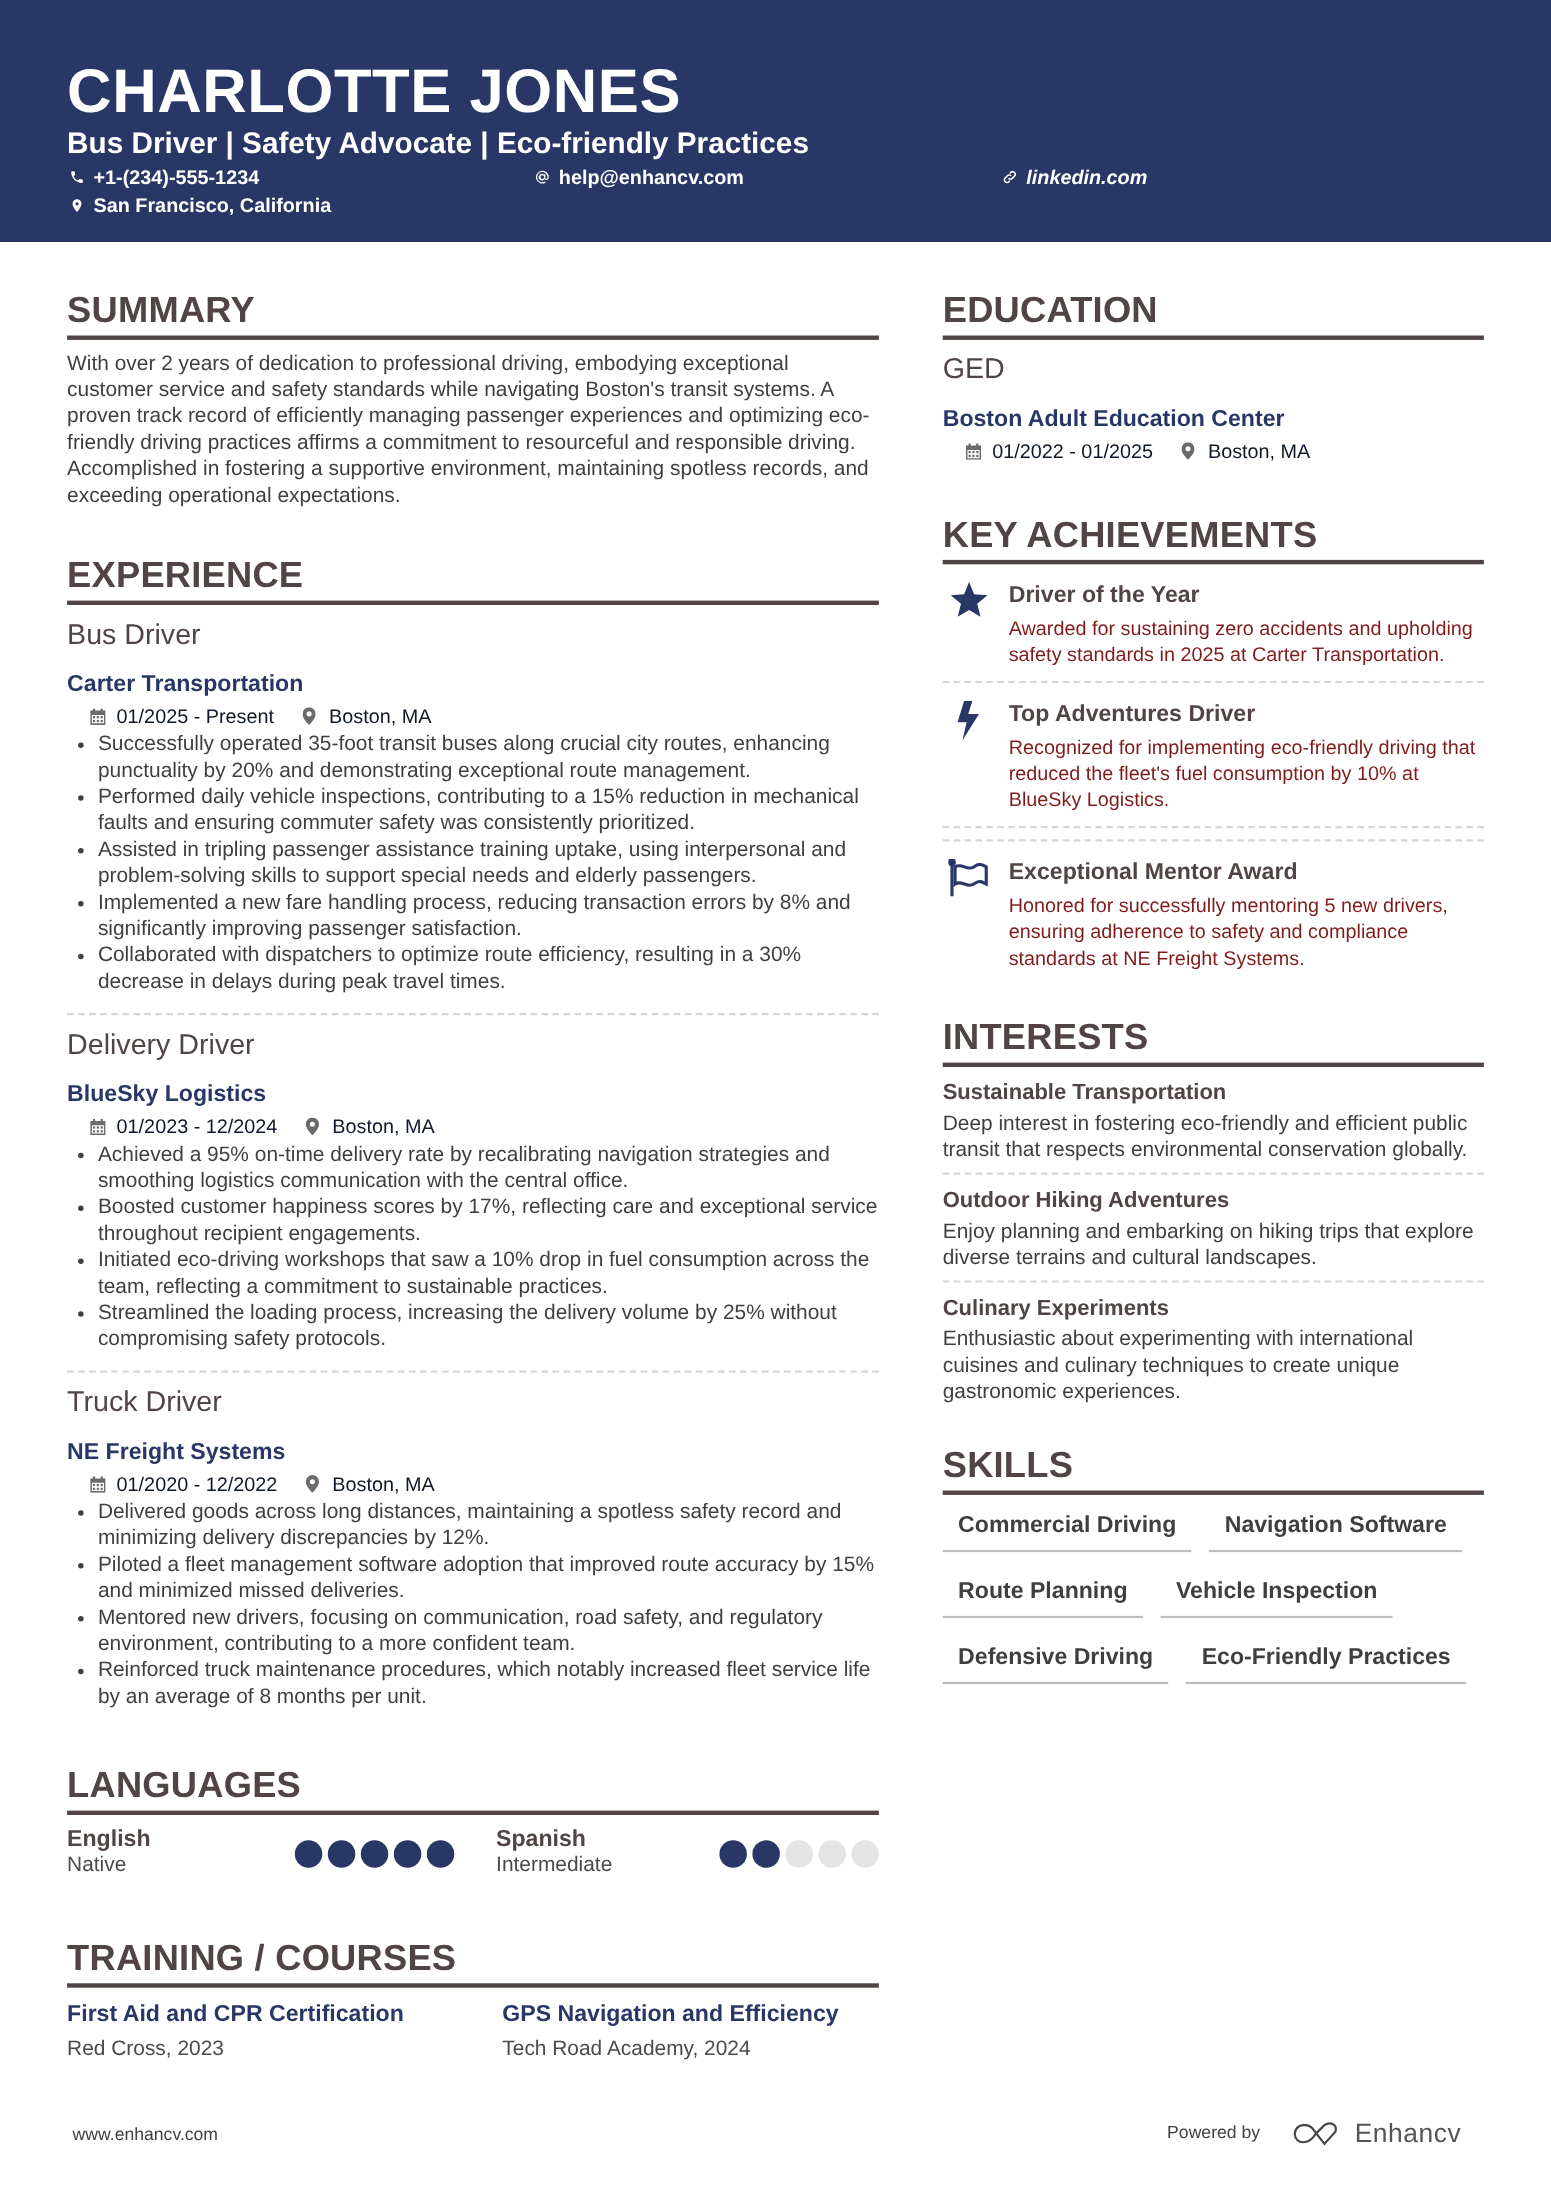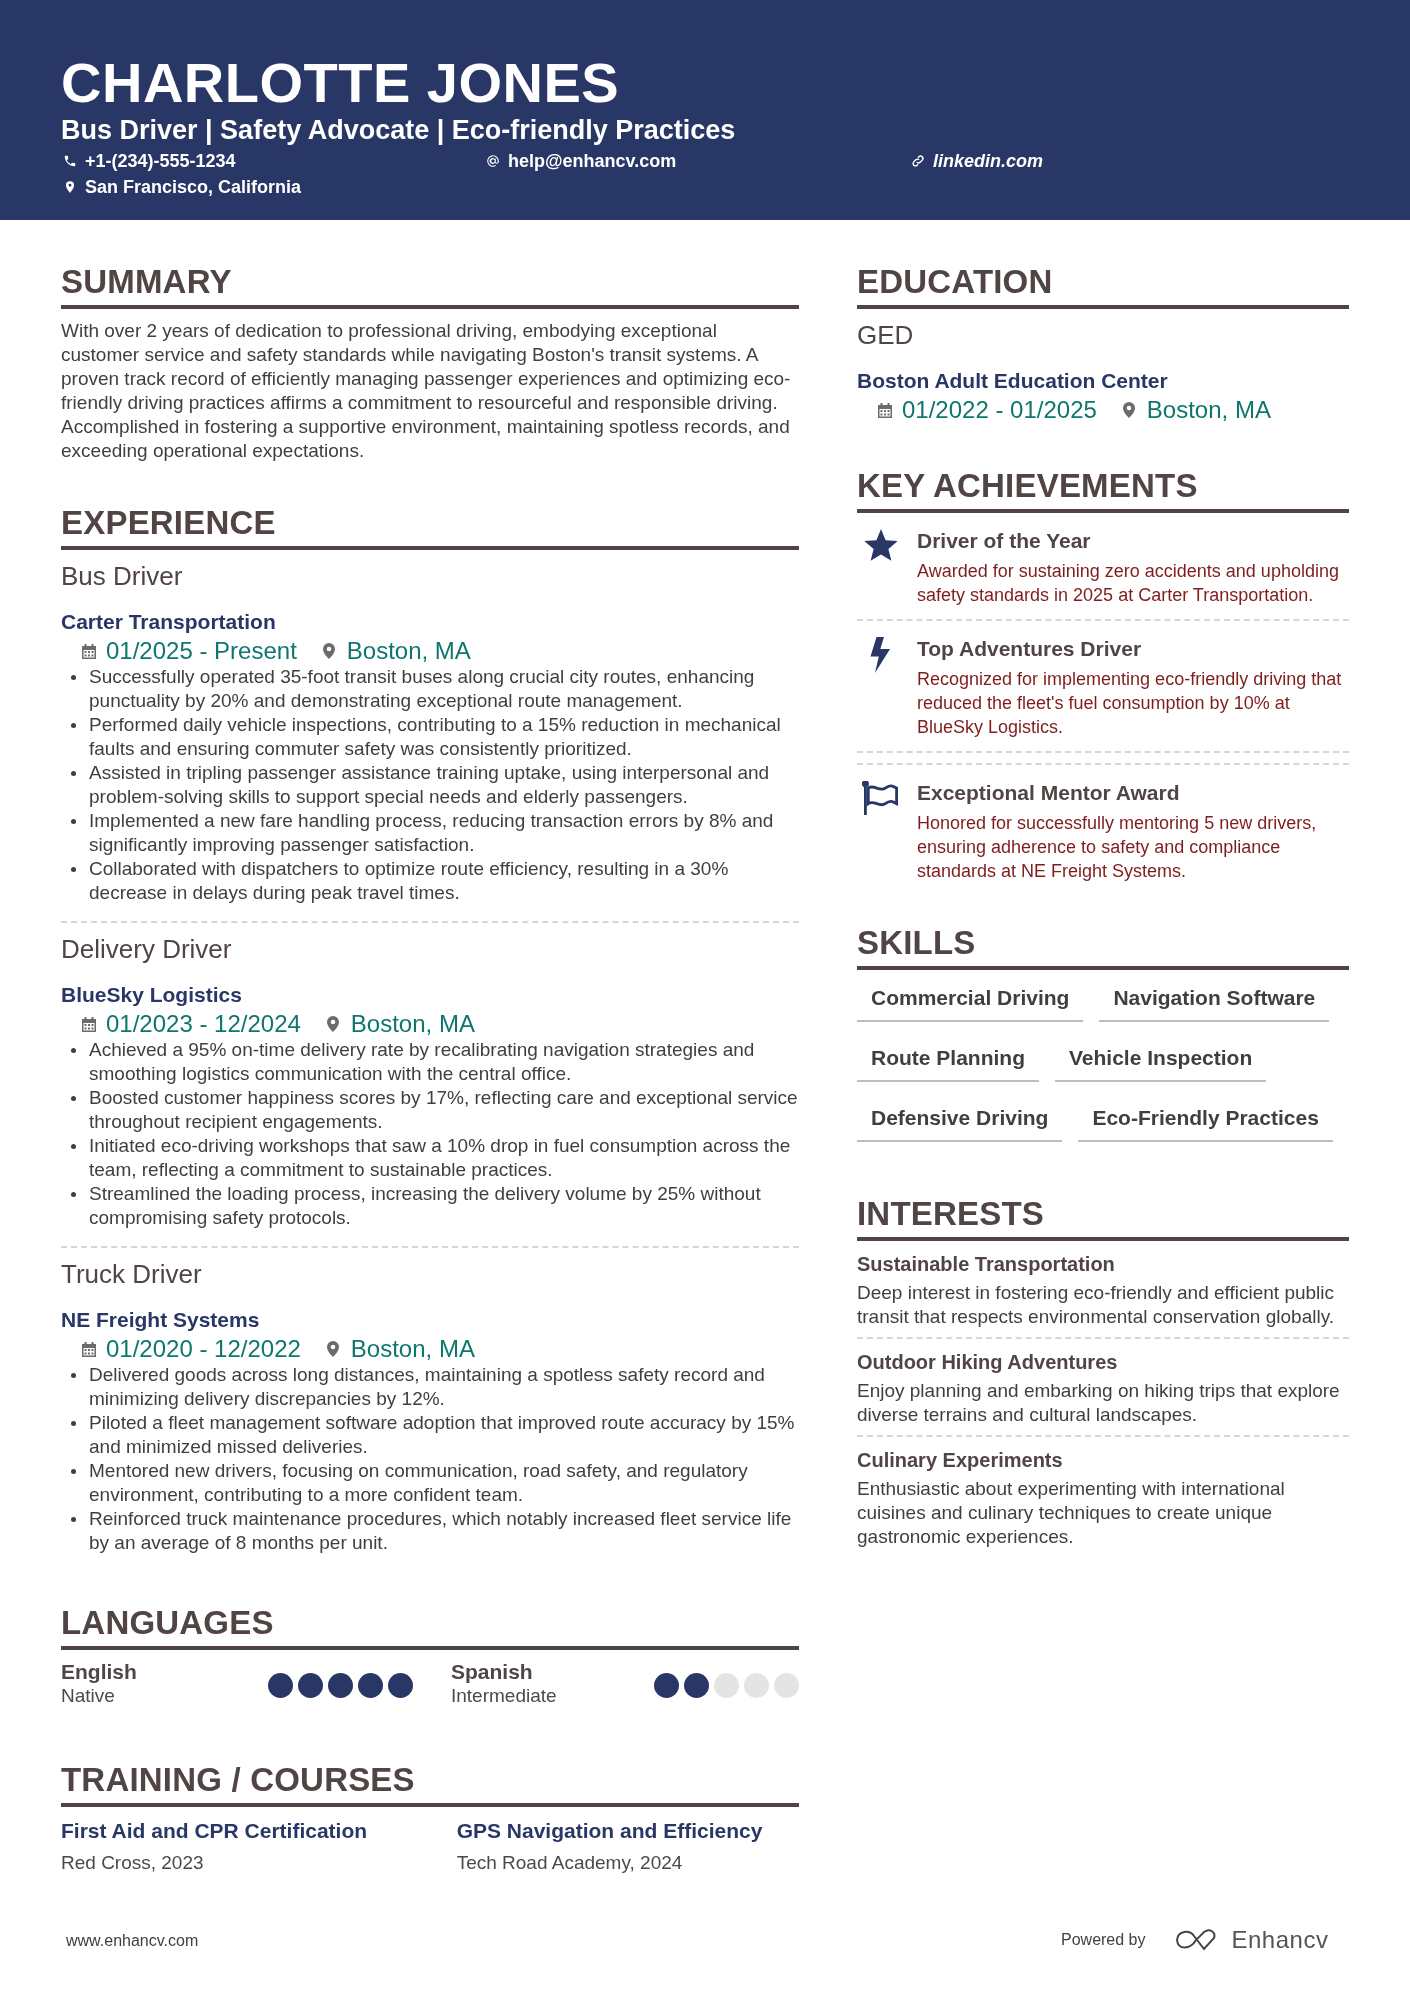--- a/index.html
+++ b/index.html
@@ -20,21 +20,21 @@
   .col-right { position: absolute; left: 857px; top: 262px; width: 492px; }
 
   .section-title { font-size: 33px; font-weight: bold; color: #514444; line-height: 40px; letter-spacing: 0.2px; }
   .section-rule { height: 4px; background: #514444; margin-top: 3px; margin-bottom: 10px; }
 
   .body-text { font-size: 19px; line-height: 24px; color: #3f3f3f; }
 
   .job { padding-bottom: 8px; }
   .job-title { font-size: 26px; color: #514444; line-height: 32px; }
   .company { font-size: 21px; font-weight: bold; color: #283766; line-height: 28px; margin-top: 16px; }
-  .meta { display: flex; align-items: center; font-size: 24px; line-height: 24px; color: #0f766e; margin-top: 3px; padding-left: 21px; }
+  .meta { display: flex; align-items: center; font-size: 18px; line-height: 24px; color: #0f172a; margin-top: 3px; padding-left: 21px; }
   .meta svg { width: 14px; height: 15px; fill: #6b6b6b; margin-right: 10px; }
   .meta .loc-wrap { display: flex; align-items: center; margin-left: 26px; }
   .meta .loc-wrap svg { width: 12px; height: 16px; margin-right: 12px; }
   .bullets { list-style: none; margin-top: 2px; }
   .bullets li { position: relative; padding-left: 28px; font-size: 19px; line-height: 24px; color: #3f3f3f; }
   .bullets li::before { content: ""; position: absolute; left: 10px; top: 10px; width: 5px; height: 5px; border-radius: 50%; background: #3f3f3f; }
   .dashed { border-top: 2px dashed #d6d6d6; margin: 8px 0 10px 0; }
 
   .lang-row { display: flex; margin-top: 6px; }
   .lang { width: 390px; display: flex; justify-content: space-between; align-items: flex-start; }
@@ -334,49 +334,49 @@
           </svg>
       </div>
       <div class="ach-body">
         <div class="ach-title">Exceptional Mentor Award</div>
         <div class="ach-desc">Honored for successfully mentoring 5 new drivers, ensuring adherence to safety and compliance standards at NE Freight Systems.</div>
       </div>
     </div>
   </section>
 
   <section style="margin-top:34px;">
+    <div class="section-title">INTERESTS</div>
+    <div class="section-rule"></div>
+
+    <div>
+      <div class="interest-title">Sustainable Transportation</div>
+      <div class="interest-desc">Deep interest in fostering eco-friendly and efficient public transit that respects environmental conservation globally.</div>
+    </div>
+    <div class="dashed" style="margin:8px 0 10px 0;"></div>
+    <div>
+      <div class="interest-title">Outdoor Hiking Adventures</div>
+      <div class="interest-desc">Enjoy planning and embarking on hiking trips that explore diverse terrains and cultural landscapes.</div>
+    </div>
+    <div class="dashed" style="margin:8px 0 10px 0;"></div>
+    <div>
+      <div class="interest-title">Culinary Experiments</div>
+      <div class="interest-desc">Enthusiastic about experimenting with international cuisines and culinary techniques to create unique gastronomic experiences.</div>
+    </div>
+  </section>
+
+  <section style="margin-top:34px;">
     <div class="section-title">SKILLS</div>
     <div class="section-rule"></div>
     <div class="skills">
       <span class="skill">Commercial Driving</span>
       <span class="skill">Navigation Software</span>
       <span class="skill">Route Planning</span>
       <span class="skill">Vehicle Inspection</span>
       <span class="skill">Defensive Driving</span>
       <span class="skill">Eco-Friendly Practices</span>
-    </div>
-  </section>
-
-  <section style="margin-top:34px;">
-    <div class="section-title">INTERESTS</div>
-    <div class="section-rule"></div>
-
-    <div>
-      <div class="interest-title">Sustainable Transportation</div>
-      <div class="interest-desc">Deep interest in fostering eco-friendly and efficient public transit that respects environmental conservation globally.</div>
-    </div>
-    <div class="dashed" style="margin:8px 0 10px 0;"></div>
-    <div>
-      <div class="interest-title">Outdoor Hiking Adventures</div>
-      <div class="interest-desc">Enjoy planning and embarking on hiking trips that explore diverse terrains and cultural landscapes.</div>
-    </div>
-    <div class="dashed" style="margin:8px 0 10px 0;"></div>
-    <div>
-      <div class="interest-title">Culinary Experiments</div>
-      <div class="interest-desc">Enthusiastic about experimenting with international cuisines and culinary techniques to create unique gastronomic experiences.</div>
     </div>
   </section>
 </div>
 
 <div class="footer-left">www.enhancv.com</div>
 <div class="footer-right">
   <span>Powered by</span>
   <svg width="46" height="24" viewBox="0 0 46 24" style="fill:none;stroke:#444;stroke-width:2">
       <path d="M20 8 C16 2, 4 2, 3 12 C4 22, 16 22, 22 12 L30 4 C36 0, 42 4, 40 10 L30 21 Z"></path>
     </svg>

